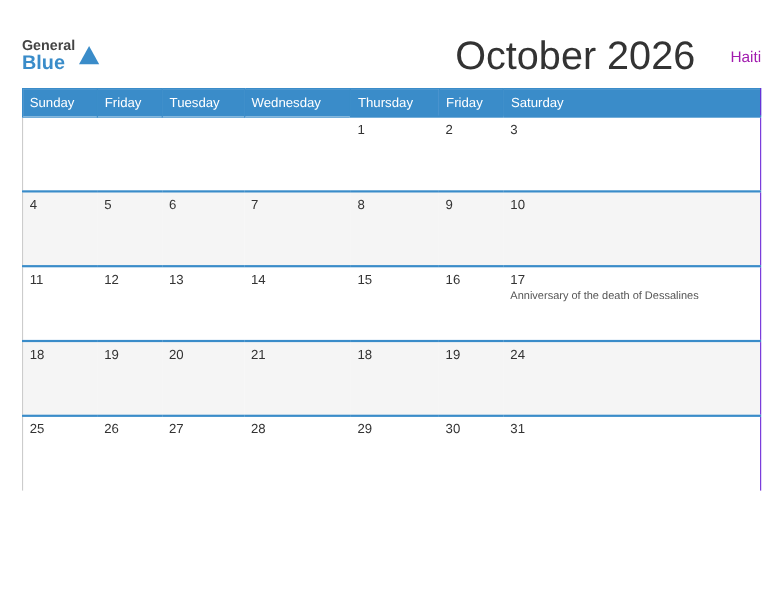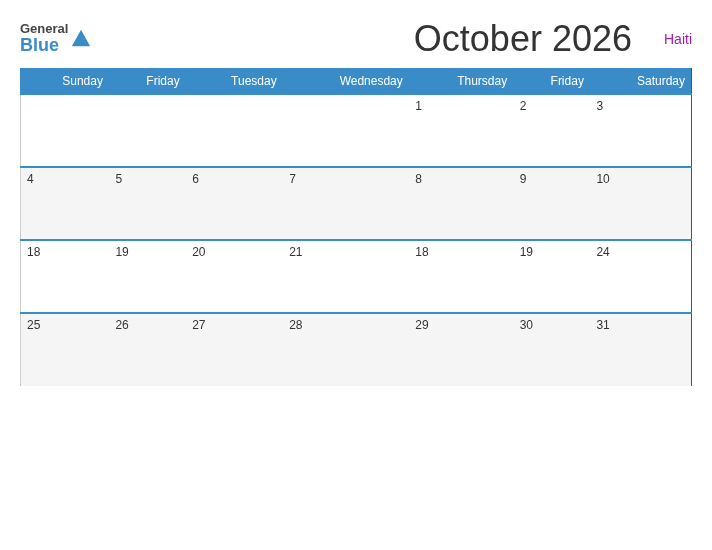--- a/index.html
+++ b/index.html
@@ -6,21 +6,21 @@
     body {
       font-family: Arial, sans-serif;
       background: #fff;
       width: 712px;
       height: 550px;
       overflow: hidden;
     }
     .page {
       width: 712px;
       height: 396px;
-      padding: 18px 20px 10px 20px;
+      padding: 30px 20px 10px 20px;
       display: flex;
       flex-direction: column;
     }
     .header {
       display: flex;
       align-items: center;
       justify-content: space-between;
       margin-bottom: 8px;
     }
     .logo {
@@ -68,21 +68,21 @@
       flex: 1;
     }
     .calendar thead tr {
       background-color: #3a8cc9;
     }
     .calendar thead th {
       color: #fff;
       font-size: 12px;
       font-weight: normal;
       padding: 5px 6px;
-      text-align: right;
+      text-align: left;
       border: 1px solid #3a8cc9;
     }
     .calendar tbody tr {
       height: 68px;
     }
     .calendar tbody td {
       border: 1px solid #ccc;
       border-top: 2px solid #3a8cc9;
       border-bottom: none;
       border-left: none;
@@ -193,20 +193,41 @@
           </td>
           <td>
             <span class="day-num">9</span>
           </td>
           <td>
             <span class="day-num">10</span>
           </td>
         </tr>
         <tr>
           <td>
+            <span class="day-num">11</span>
+          </td>
+          <td>
+            <span class="day-num">12</span>
+          </td>
+          <td>
+            <span class="day-num">13</span>
+          </td>
+          <td>
+            <span class="day-num">14</span>
+          </td>
+          <td>
+            <span class="day-num">15</span>
+          </td>
+          <td>
+            <span class="day-num">16</span>
+          </td>
+          <td><span class="day-num">17</span><span class="holiday-text">Anniversary of the death of Dessalines</span></td>
+        </tr>
+        <tr>
+          <td>
             <span class="day-num">18</span>
           </td>
           <td>
             <span class="day-num">19</span>
           </td>
           <td>
             <span class="day-num">20</span>
           </td>
           <td>
             <span class="day-num">21</span>

